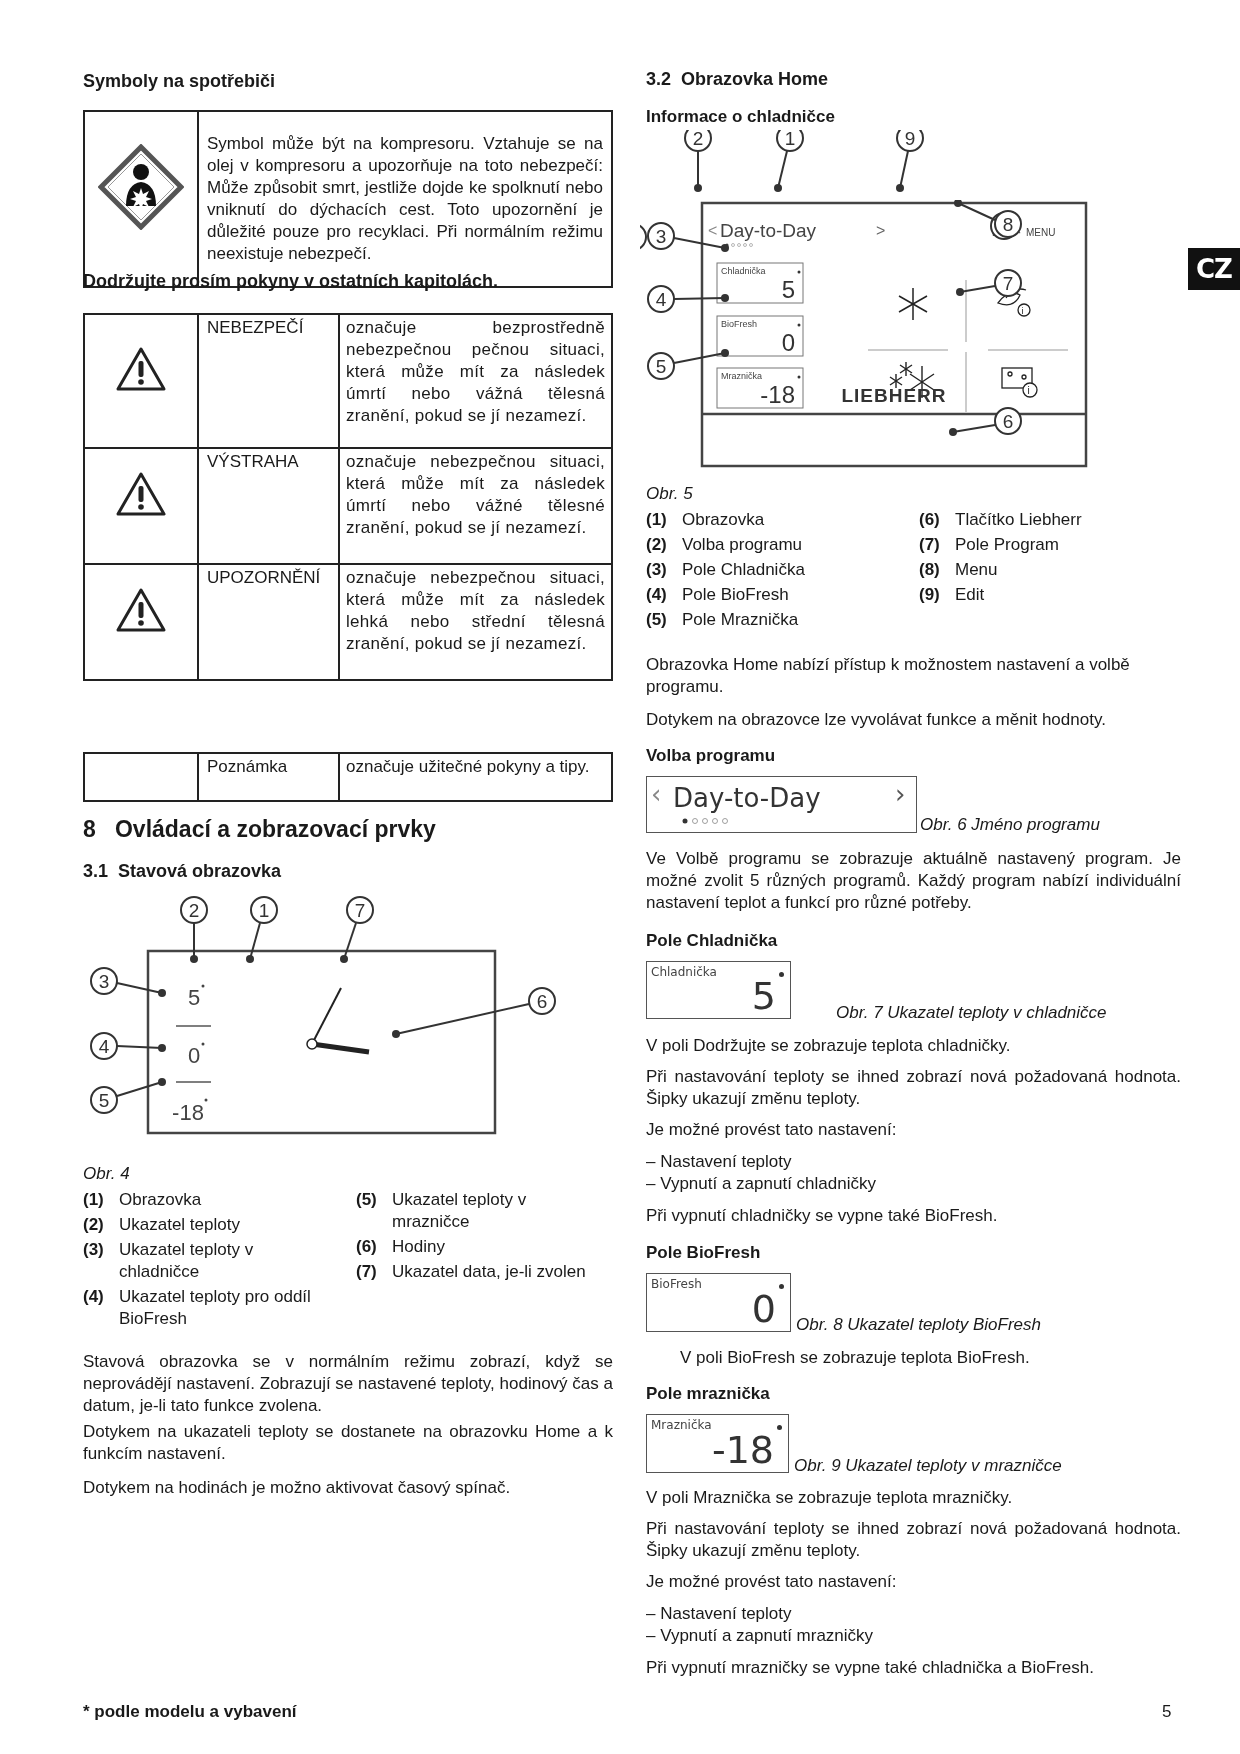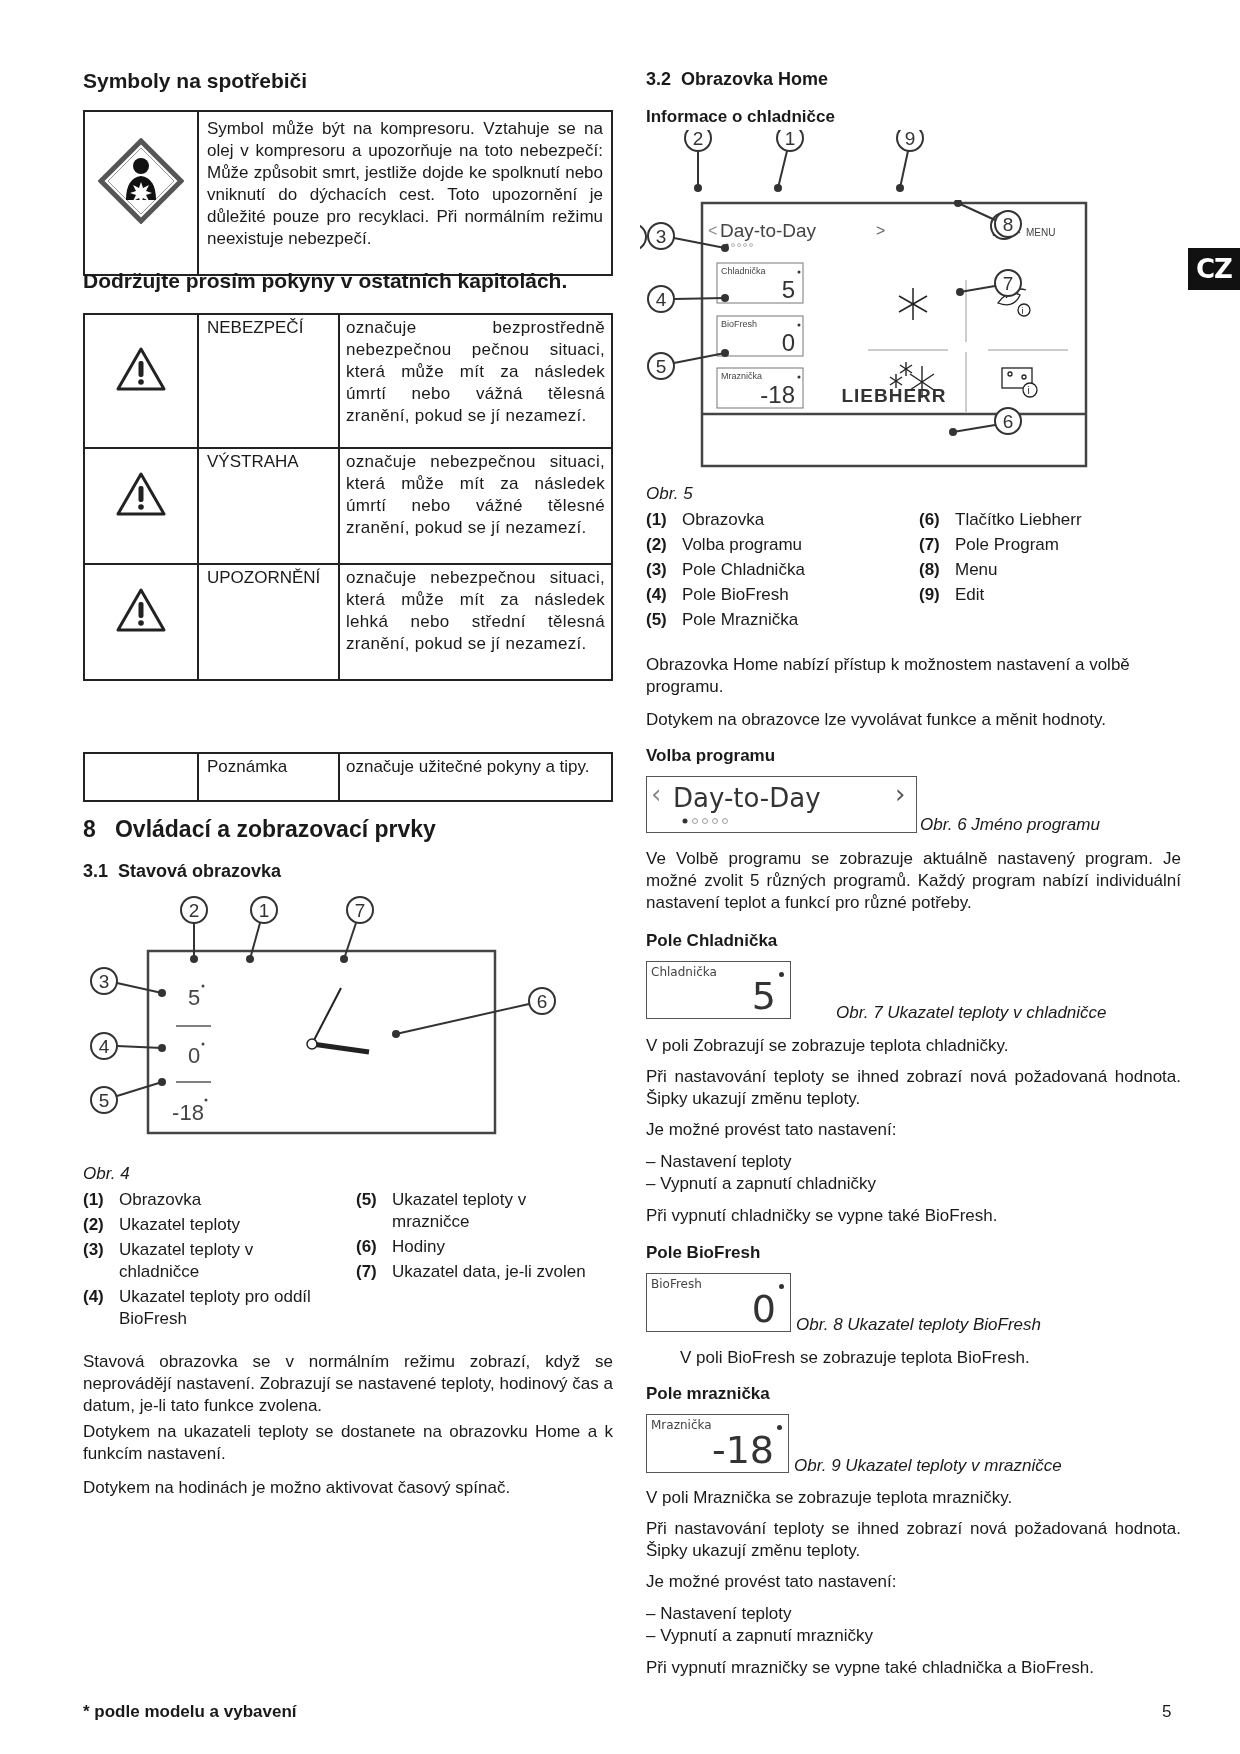--- a/index.html
+++ b/index.html
@@ -1,19 +1,19 @@
 <!DOCTYPE html>
 <html><head>
 <meta charset="utf-8">
 <style>
   html,body{margin:0;padding:0;background:#fff;}
   body{width:1240px;height:1754px;position:relative;overflow:hidden;color:#1a1a1a;
        font-family:"Liberation Sans","DejaVu Sans",sans-serif;font-size:17px;line-height:22px;}
   .abs{position:absolute;}
-  h2.sec{position:absolute;margin:0;font-size:21px;font-weight:bold;line-height:26px;}
+  h2.sec{position:absolute;margin:0;font-size:18px;font-weight:bold;line-height:26px;}
   h3.sub{position:absolute;margin:0;font-size:18px;font-weight:bold;line-height:22px;}
   h4.minor{position:absolute;margin:0;font-size:17px;font-weight:bold;line-height:22px;}
   p.txt{position:absolute;margin:0;text-align:justify;}
   .cap{font-style:italic;}
   table.sym{position:absolute;border-collapse:collapse;}
   table.sym td{border:2px solid #222;vertical-align:top;padding:2px 6px 20px 6px;}
   .icocell{width:100px;text-align:center;vertical-align:middle !important;}
   .lblcell{width:125px;padding-left:8px !important;}
   .txtcell{text-align:justify;letter-spacing:0.3px;}
   .legend{position:absolute;}
@@ -41,21 +41,21 @@
       <tr>
     <td class="icocell" style="height:140px;">
       <svg width="86" height="86" viewBox="0 0 86 86">
         <polygon points="43,3 83,43 43,83 3,43" fill="#fff" stroke="#555" stroke-width="5"></polygon>
         <polygon points="43,10 76,43 43,76 10,43" fill="#fff" stroke="#999" stroke-width="1"></polygon>
         <circle cx="43" cy="28" r="8" fill="#111"></circle>
         <path d="M28,62 Q28,40 43,38 Q58,40 58,62 Z" fill="#111"></path>
         <path d="M43,44 l2,6 6,-3 -3,6 6,2 -6,2 3,6 -6,-3 -2,6 -2,-6 -6,3 3,-6 -6,-2 6,-2 -3,-6 6,3z" fill="#fff"></path>
       </svg>
     </td>
-    <td style="padding:6px 8px;text-align:justify;">Symbol může být na kompresoru. Vztahuje se na olej v kompresoru a upozorňuje na toto nebezpečí: Může způsobit smrt, jestliže dojde ke spolknutí nebo vniknutí do dýchacích cest. Toto upozornění je důležité pouze pro recyklaci. Při normálním režimu neexistuje nebezpečí.</td>
+    <td style="padding:21px 8px;text-align:justify;">Symbol může být na kompresoru. Vztahuje se na olej v kompresoru a upozorňuje na toto nebezpečí: Může způsobit smrt, jestliže dojde ke spolknutí nebo vniknutí do dýchacích cest. Toto upozornění je důležité pouze pro recyklaci. Při normálním režimu neexistuje nebezpečí.</td>
   </tr>
 </tbody>
   </table>
 
 <h2 class="sec" style="left:83px;top:268px;">Dodržujte prosím pokyny v ostatních kapitolách.</h2>
 
 <table class="sym" style="left:83px;top:313px;width:530px;">
   <tbody>
       <tr>
     <td class="icocell" style="height:104px;">
@@ -384,21 +384,21 @@
 <div class="abs cap" style="left:920px;top:814px;">Obr. 6 Jméno programu</div>
 <p class="txt" style="left:646px;top:848px;width:535px;">Ve Volbě programu se zobrazuje aktuálně nastavený program. Je možné zvolit 5 různých programů. Každý program nabízí individuální nastavení teplot a funkcí pro různé potřeby.</p>
 
 <h4 class="minor" style="left:646px;top:930px;">Pole Chladnička</h4>
 <div class="field" style="left:646px;top:961px;width:143px;height:56px;">
   <span class="fl">Chladnička</span>
   <span class="fv">5</span>
   <span class="fd"></span>
 </div>
 <div class="abs cap" style="left:836px;top:1002px;">Obr. 7 Ukazatel teploty v chladničce</div>
-<p class="txt" style="left:646px;top:1035px;width:535px;">V poli Zobrazují se zobrazuje teplota chladničky.</p>
+<p class="txt" style="left:646px;top:1035px;width:535px;">V poli Dodržujte se zobrazuje teplota chladničky.</p>
 <p class="txt" style="left:646px;top:1066px;width:535px;">Při nastavování teploty se ihned zobrazí nová požadovaná hodnota. Šipky ukazují změnu teploty.</p>
 <p class="txt" style="left:646px;top:1119px;width:535px;">Je možné provést tato nastavení:</p>
 <p class="txt" style="left:646px;top:1151px;width:535px;">– Nastavení teploty</p>
 <p class="txt" style="left:646px;top:1173px;width:535px;">– Vypnutí a zapnutí chladničky</p>
 <p class="txt" style="left:646px;top:1205px;width:535px;">Při vypnutí chladničky se vypne také BioFresh.</p>
 
 <h4 class="minor" style="left:646px;top:1242px;">Pole BioFresh</h4>
 <div class="field" style="left:646px;top:1273px;width:143px;height:57px;">
   <span class="fl">BioFresh</span>
   <span class="fv">0</span>

